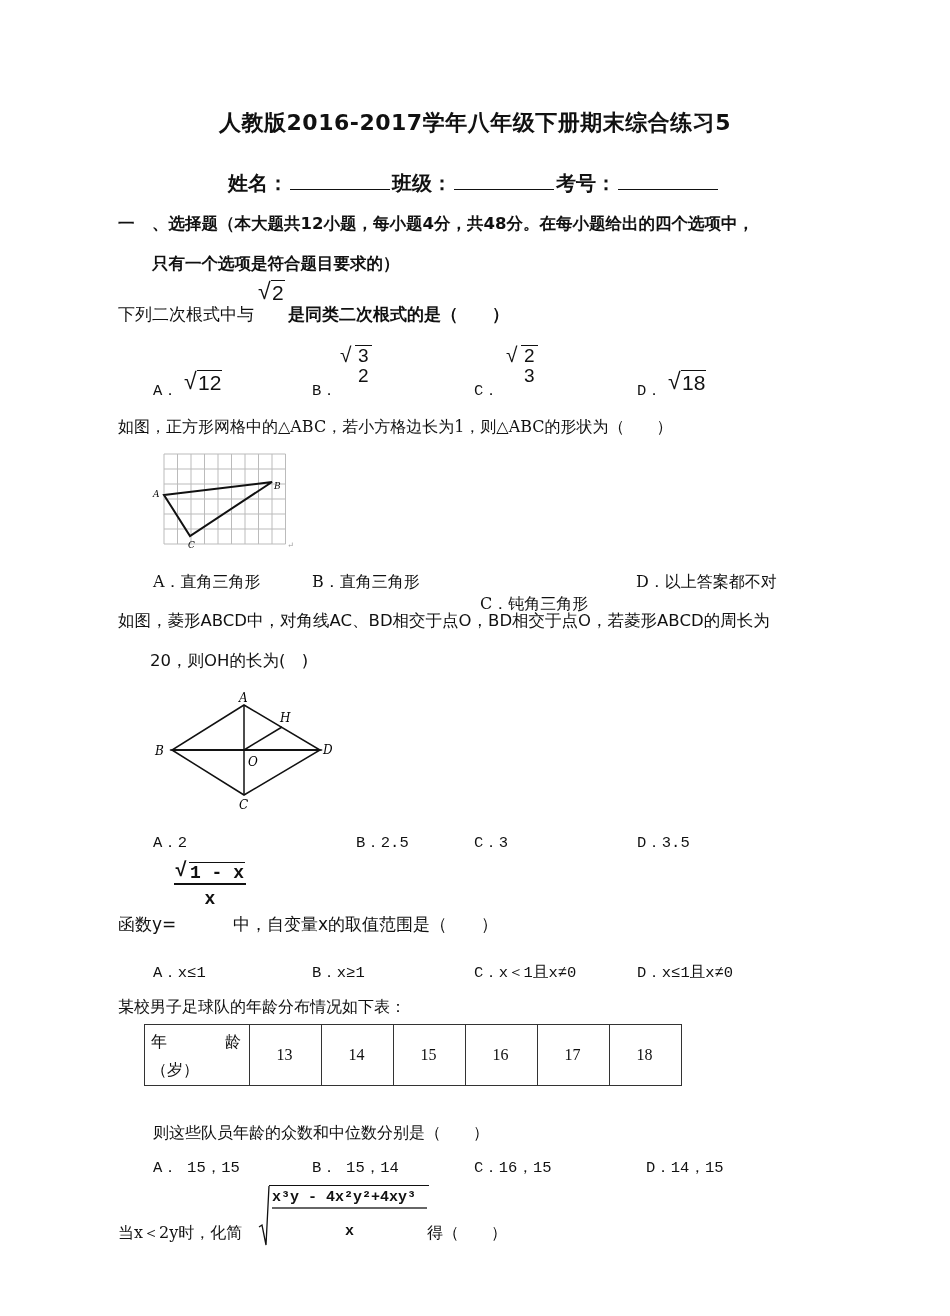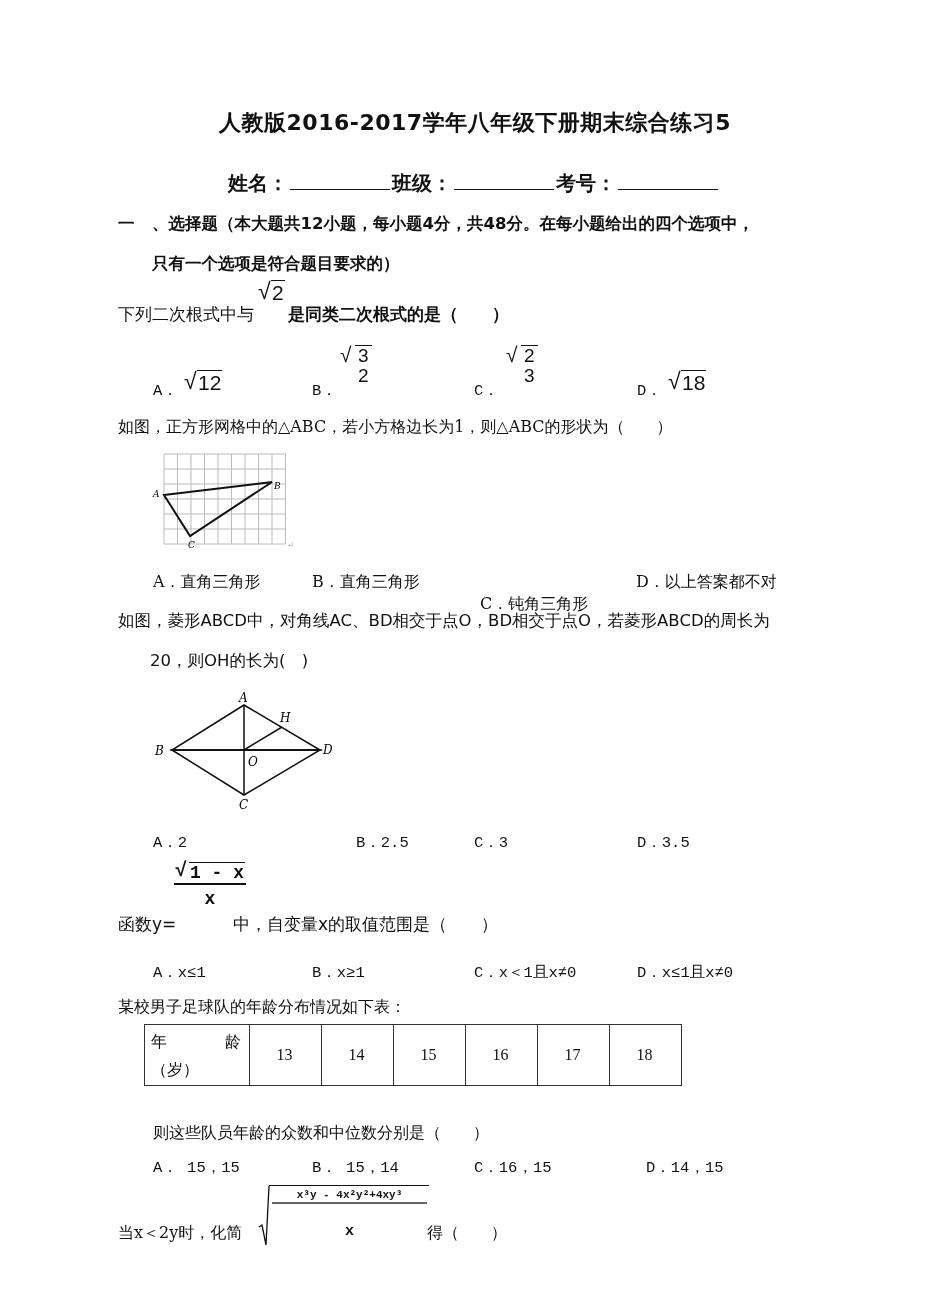--- a/index.html
+++ b/index.html
@@ -159,16 +159,16 @@
 <div class="abs opt" style="left:312px; top:1157px;"><span>B．</span><span> 15，14</span></div>
 <div class="abs opt" style="left:474px; top:1157px;"><span>C．</span><span>16，15</span></div>
 <div class="abs opt" style="left:637px; top:1157px;margin-left:9px;"><span>D．</span><span>14，15</span></div>
 
 <div class="abs qs" style="left:118px; top:1223px;">当x＜2y时，化简</div>
 <div class="abs" style="left:258px; top:1185px;">
   <svg width="12" height="62" style="position:absolute; left:0; top:0;">
     <polyline points="1,42 4,40 8,60 11,1" fill="none" stroke="#111" stroke-width="1.3"></polyline>
   </svg>
   <div style="position:absolute; left:11px; top:0; border-top:1.3px solid #111; width:160px; height:1px;"></div>
-  <div style="position:absolute; left:14px; top:4px; font-family:'Liberation Mono','DejaVu Sans Mono',monospace; font-size:11px; font-weight:bold; border-bottom:2px solid #666; padding-bottom:1px; width:155px; text-align:center;">x³y - 4x²y²+4xy³</div>
+  <div style="position:absolute; left:14px; top:4px; font-family:'Liberation Mono','DejaVu Sans Mono',monospace; font-size:15px; font-weight:bold; border-bottom:2px solid #666; padding-bottom:1px; width:155px; text-align:left;">x³y - 4x²y²+4xy³</div>
   <div style="position:absolute; left:14px; top:38px; width:155px; text-align:center; font-family:'Liberation Mono','DejaVu Sans Mono',monospace; font-size:15px; font-weight:bold;">x</div>
 </div>
 <div class="abs qs" style="left:427px; top:1223px;">得（　　）</div>
 
 </body></html>

